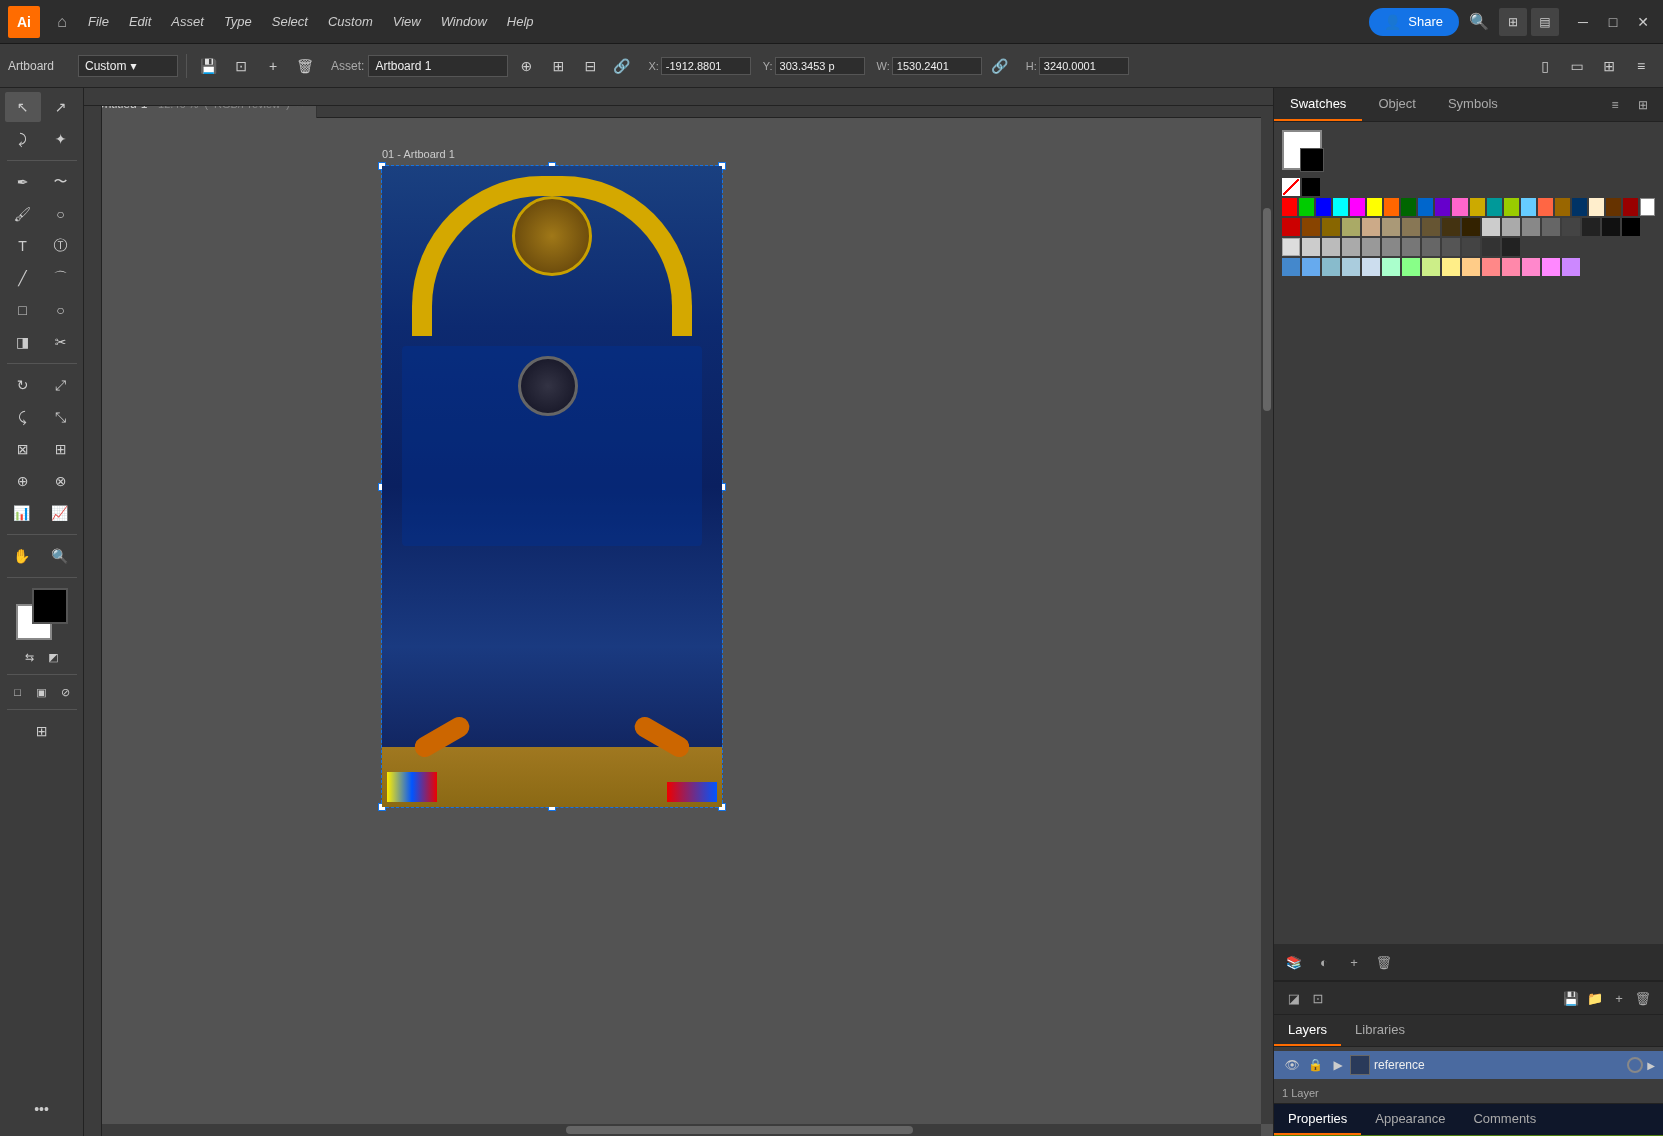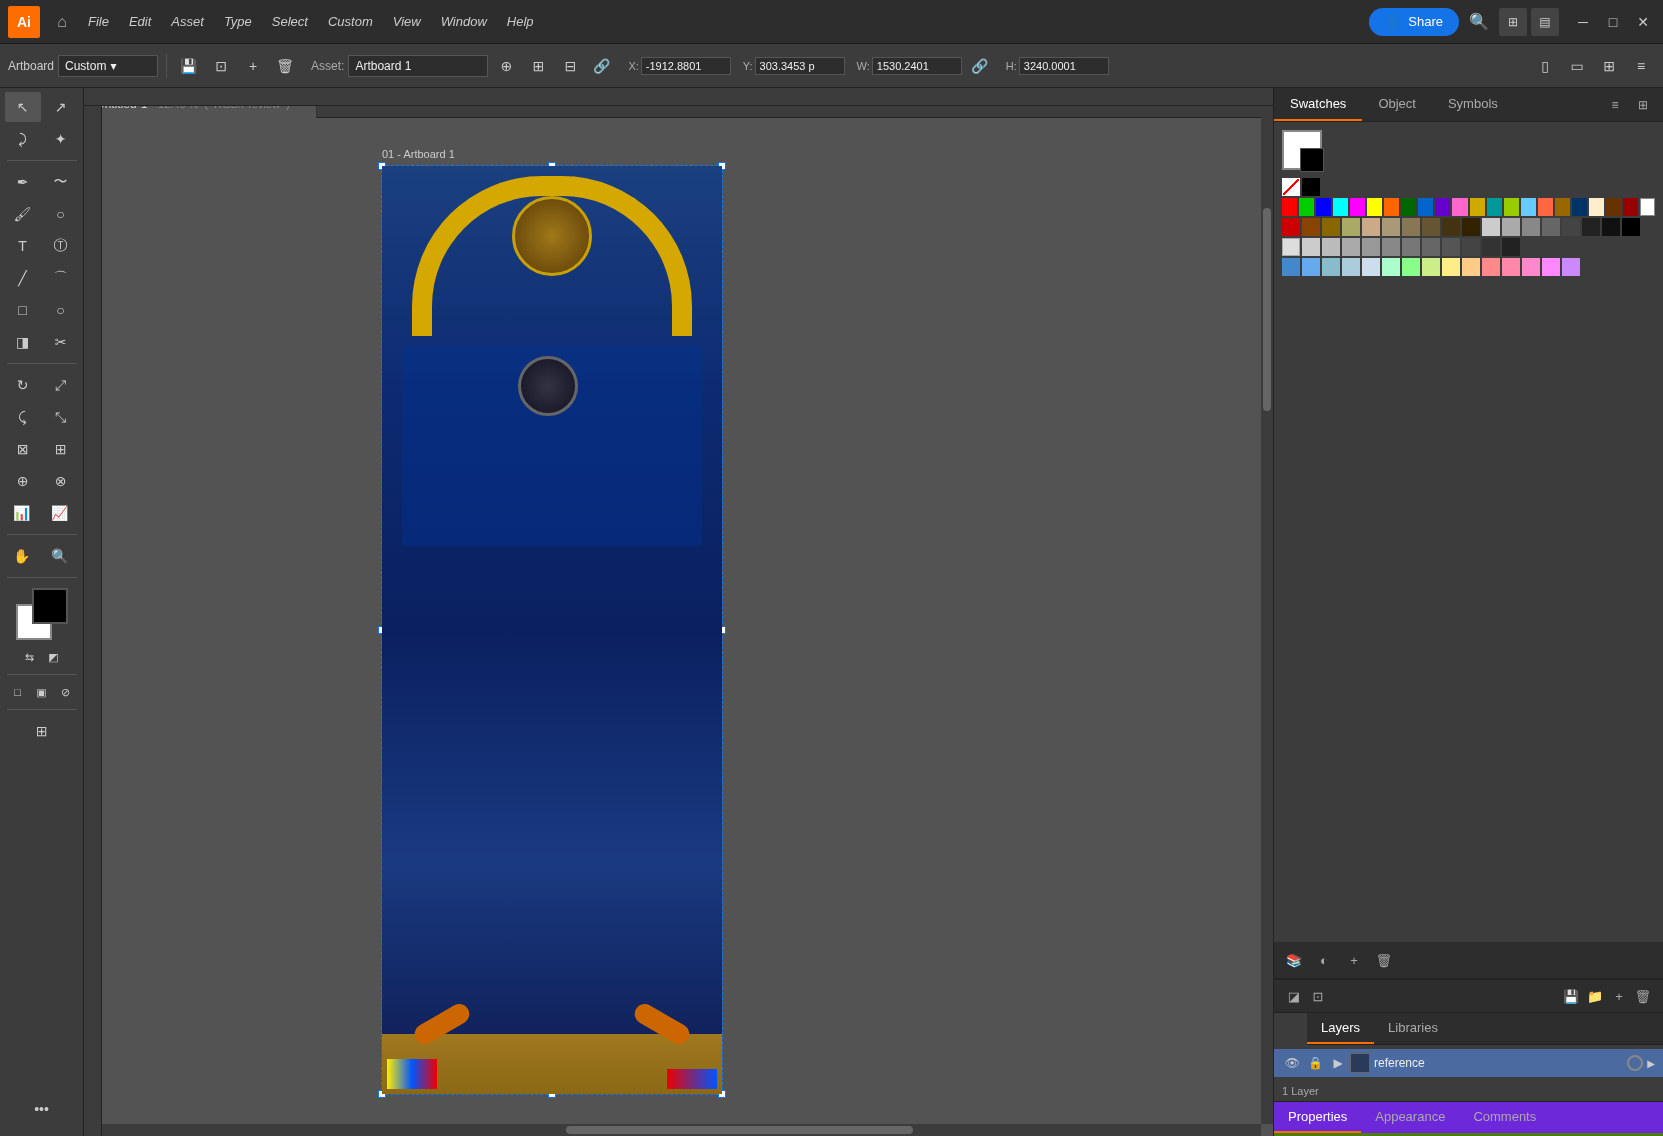--- a/index.html
+++ b/index.html
@@ -35,21 +35,21 @@
       cursor: pointer; border-radius: 2px; font-size: 12px; color: #ccc;
     }
     .window-controls { display: flex; gap: 6px; margin-left: 8px; }
     .win-btn { width: 24px; height: 24px; display: flex; align-items: center; justify-content: center; color: #ccc; cursor: pointer; font-size: 14px; }
 
     
     #toolbar {
       width: 100%; height: 44px; background: #3c3c3c; display: flex; align-items: center; padding: 0 8px; gap: 4px;
       border-bottom: 1px solid #222;
     }
-    .artboard-label { color: #ccc; font-size: 12px; margin-right: 0; }
+    .artboard-label { color: #ccc; font-size: 12px; margin-right: 20px; }
     .artboard-dropdown {
       background: #2d2d2d; border: 1px solid #555; color: #eee; padding: 3px 6px; font-size: 12px;
       display: flex; align-items: center; gap: 4px; cursor: pointer; min-width: 100px;
     }
     .toolbar-separator { width: 1px; height: 24px; background: #555; margin: 0 4px; }
     .toolbar-icon-btn {
       width: 28px; height: 28px; display: flex; align-items: center; justify-content: center;
       cursor: pointer; color: #ccc; font-size: 14px; border-radius: 2px;
     }
     .name-label { color: #aaa; font-size: 12px; margin-left: 8px; }
@@ -96,21 +96,21 @@
     .canvas-ruler-v {
       position: absolute; top: 18px; left: 0; width: 18px; bottom: 0; background: #3c3c3c; border-right: 1px solid #222; z-index: 10;
     }
     .canvas-content {
       position: absolute; top: 18px; left: 18px; right: 12px; bottom: 12px; overflow: hidden;
     }
     .artboard-canvas {
       position: relative; width: 100%; height: 100%;
     }
     .artboard-container {
-      position: absolute; top: 30px; left: 280px; width: 340px; height: 928px;
+      position: absolute; top: 30px; left: 280px; width: 340px; height: 641px;
       background: white;
     }
     .artboard-label-tag {
       position: absolute; top: -18px; left: 0; font-size: 11px; color: #ccc;
       white-space: nowrap;
     }
     .artboard-image {
       width: 100%; height: 100%;
       background: linear-gradient(180deg, #1a4a8a 0%, #0d2d6b 30%, #1a4a8a 60%, #0a1f4a 100%);
       position: relative; overflow: hidden;
@@ -188,21 +188,21 @@
     .panel-bottom-icons {
       padding: 6px 8px; display: flex; gap: 6px; align-items: center;
       border-bottom: 1px solid #222; background: #2d2d2d;
     }
     .pbi { width: 24px; height: 24px; display: flex; align-items: center; justify-content: center; color: #aaa; cursor: pointer; font-size: 13px; }
 
     
     #layers-section {
       background: #3c3c3c; border-top: 1px solid #222;
     }
-    .layers-tabs { display: flex; background: #2d2d2d; border-bottom: 1px solid #222; margin-left: 33px; }
+    .layers-tabs { display: flex; background: #2d2d2d; border-bottom: 1px solid #222; }
     .layers-tab { padding: 7px 14px; color: #aaa; font-size: 13px; cursor: pointer; border-bottom: 2px solid transparent; }
     .layers-tab.active { color: #fff; border-bottom: 2px solid #FF6C00; }
     .layers-content { padding: 4px 0; }
     .layer-item {
       display: flex; align-items: center; gap: 4px; padding: 4px 8px; cursor: pointer;
       background: #4a6aa0;
     }
     .layer-eye { width: 20px; text-align: center; color: #ccc; }
     .layer-lock { width: 20px; text-align: center; color: #ccc; }
     .layer-arrow { width: 16px; text-align: center; color: #ccc; }
@@ -211,21 +211,21 @@
     .layer-circle { width: 16px; height: 16px; border-radius: 50%; border: 2px solid #888; }
     .layer-arrow-right { color: #ccc; font-size: 10px; }
     .layers-bottom {
       padding: 4px 8px; display: flex; align-items: center; gap: 2px;
       border-bottom: 1px solid #222;
     }
     .layers-count { color: #aaa; font-size: 11px; flex: 1; }
 
     
     .prop-tabs {
-      display: flex; background: #6d28d9; border-bottom: 3px solid #4d7c0f;
+      display: flex; background: #0f172a; border-bottom: 1px solid #4d7c0f;
     }
     .prop-tab { padding: 7px 14px; color: #aaa; font-size: 13px; cursor: pointer; border-bottom: 2px solid transparent; }
     .prop-tab.active { color: #fff; border-bottom: 2px solid #FF6C00; }
     .artboards-tab { padding: 7px 14px; color: #aaa; font-size: 13px; cursor: pointer; }
     .asset-export-tab { padding: 7px 14px; color: #aaa; font-size: 13px; cursor: pointer; }
   </style>
 </head>
 <body>
 
 <div id="menu-bar">

